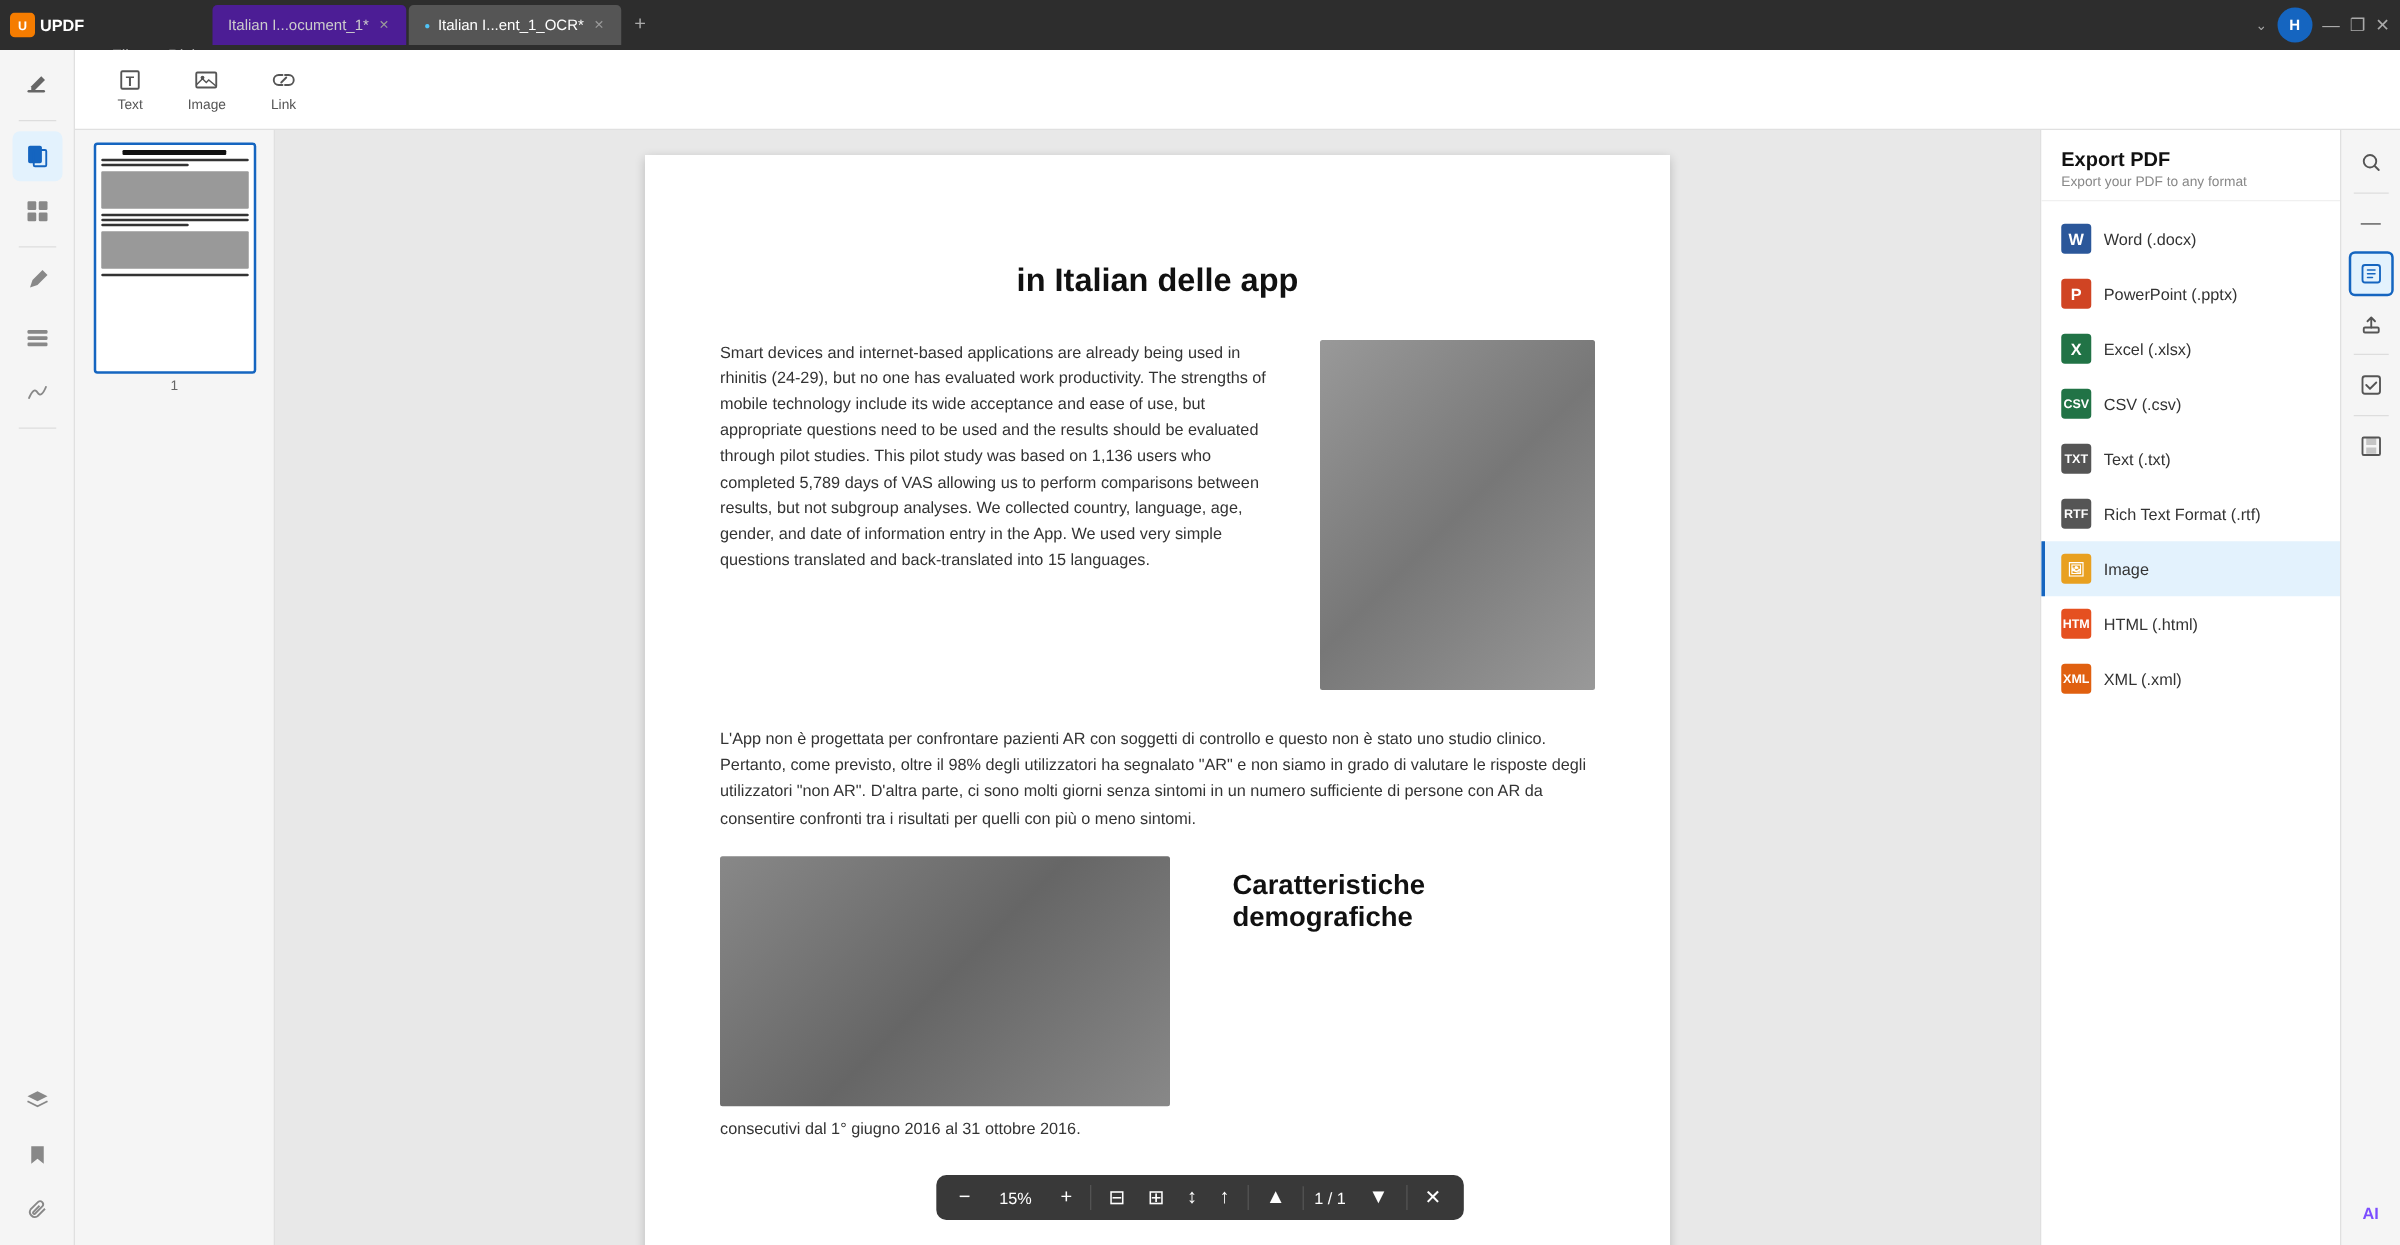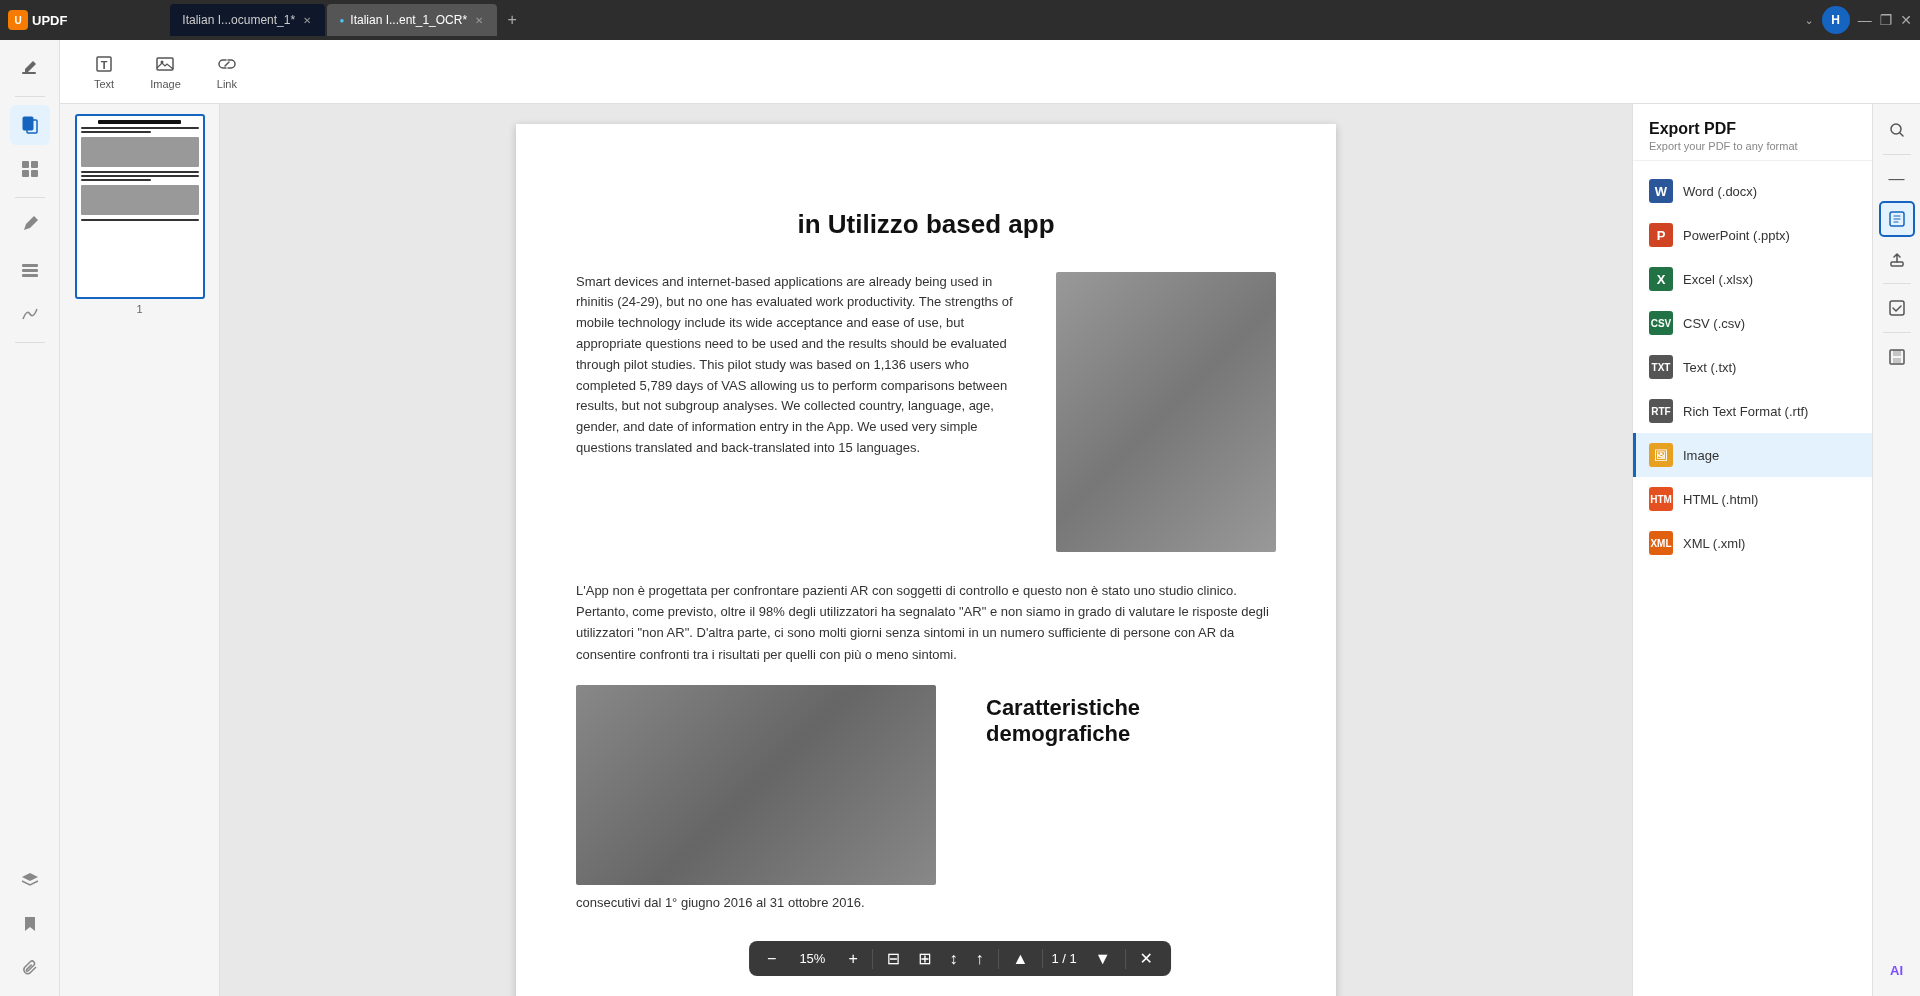--- a/index.html
+++ b/index.html
@@ -5,21 +5,21 @@
     * { box-sizing: border-box; margin: 0; padding: 0; }
     body { font-family: -apple-system, BlinkMacSystemFont, 'Segoe UI', sans-serif; background: #f0f0f0; width: 1920px; height: 996px; overflow: hidden; display: flex; flex-direction: column; }
 
     
     .title-bar {
       display: flex; align-items: center; background: #2d2d2d; height: 40px;
       padding: 0 8px; flex-shrink: 0;
     }
     .title-bar-logo { color: #f57c00; font-weight: bold; font-size: 13px; margin-right: 12px; display: flex; align-items: center; gap: 4px; }
     .title-bar-logo span { color: #fff; }
-    .tab { display: flex; align-items: center; background: #0f172a; color: #ccc; font-size: 12px; padding: 0 12px; height: 32px; border-radius: 4px 4px 0 0; cursor: pointer; gap: 6px; margin-right: 2px; }
+    .tab { display: flex; align-items: center; background: #4c1d95; color: #ccc; font-size: 12px; padding: 0 12px; height: 32px; border-radius: 4px 4px 0 0; cursor: pointer; gap: 6px; margin-right: 2px; }
     .tab.active { background: #555; color: #fff; }
     .tab-close { color: #999; font-size: 10px; cursor: pointer; padding: 2px; }
     .new-tab-btn { color: #aaa; font-size: 16px; cursor: pointer; padding: 4px 8px; }
     .title-bar-spacer { flex: 1; }
     .title-bar-menu { display: flex; align-items: center; gap: 4px; margin-top: 48px; }
     .menu-item { color: #ccc; font-size: 13px; padding: 4px 10px; cursor: pointer; border-radius: 3px; }
     .chevron-down { color: #aaa; font-size: 11px; }
     .user-avatar { width: 28px; height: 28px; border-radius: 50%; background: #1565c0; color: #fff; display: flex; align-items: center; justify-content: center; font-size: 12px; font-weight: bold; margin: 0 8px; cursor: pointer; }
     .win-control-icons { display: flex; align-items: center; gap: 8px; color: #aaa; font-size: 16px; }
     .win-control-icons span { cursor: pointer; }
@@ -239,21 +239,21 @@
             </div>
           </div>
           <div class="thumbnail-num">1</div>
         </div>
       </div>
 
       <div class="pdf-viewer">
         <div class="pdf-page">
           <div class="pdf-title">
             <br>
-            <span>in Utilizzo based app</span>
+            <span>in Italian delle app</span>
           </div>
           <div class="pdf-content-row">
             <div class="pdf-text">Smart devices and internet-based applications are already being used in rhinitis (24-29), but no one has evaluated work productivity. The strengths of mobile technology include its wide acceptance and ease of use, but appropriate questions need to be used and the results should be evaluated through pilot studies. This pilot study was based on 1,136 users who completed 5,789 days of VAS allowing us to perform comparisons between results, but not subgroup analyses. We collected country, language, age, gender, and date of information entry in the App. We used very simple questions translated and back-translated into 15 languages.</div>
             <div class="pdf-image-placeholder" style="background: linear-gradient(135deg, #999 0%, #777 50%, #999 100%);"></div>
           </div>
           <div class="pdf-paragraph">L'App non è progettata per confrontare pazienti AR con soggetti di controllo e questo non è stato uno studio clinico. Pertanto, come previsto, oltre il 98% degli utilizzatori ha segnalato "AR" e non siamo in grado di valutare le risposte degli utilizzatori "non AR". D'altra parte, ci sono molti giorni senza sintomi in un numero sufficiente di persone con AR da consentire confronti tra i risultati per quelli con più o meno sintomi.</div>
           <div style="display:flex; align-items:flex-start; gap: 20px;">
             <div class="pdf-image-bottom" style="background: linear-gradient(135deg, #888 0%, #666 50%, #888 100%);"></div>
             <div>
               <div class="pdf-section-title">Caratteristiche demografiche</div>

